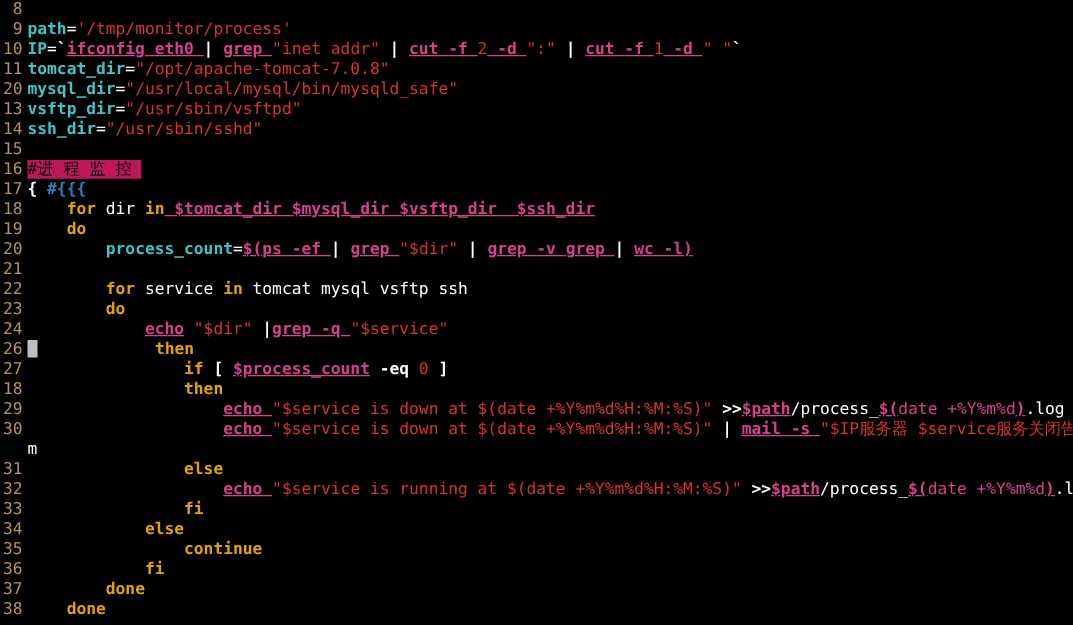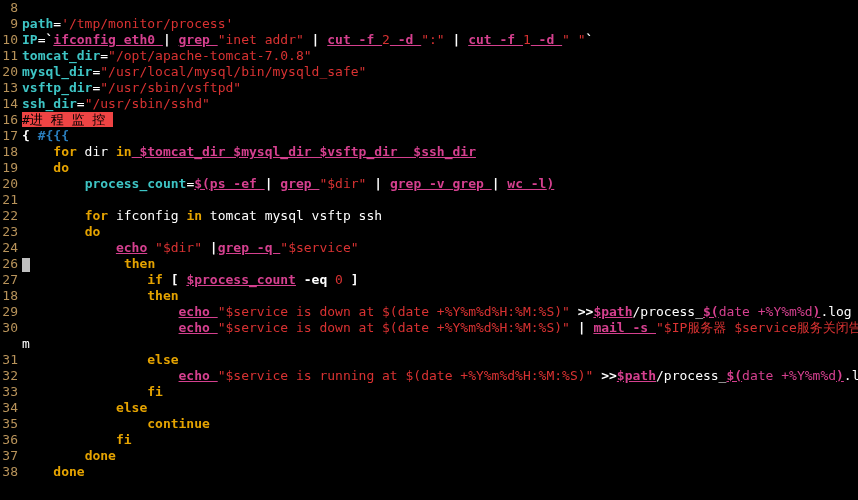--- a/index.html
+++ b/index.html
@@ -9,21 +9,21 @@
 .gutter { width: 22px; text-align: right; color: #b8935a; user-select: none; padding-right: 4px; flex-shrink: 0; }
 .code { flex: 1; white-space: pre; }
 .c-sea { color: #3ec5c5; font-weight: bold; }
 .c-wht { color: #ffffff; }
 .c-wtb { color: #ffffff; font-weight: bold; }
 .c-red { color: #d93232; }
 .c-mag { color: #d5408f; font-weight: bold; text-decoration: underline; }
 .c-dm  { color: #d5408f; }
 .c-com { color: #2a7fbf; font-weight: bold; }
 .c-yel { color: #e5a300; font-weight: bold; }
-.hl    { background: #ef4444; color: #000; }
+.hl    { background: #be185d; color: #000; }
 .cur   { background: #bfbfbf; display: inline-block; width: 8px; height: 14px; vertical-align: middle; }
 </style>
 </head>
 <body>
 
 <div class="editor">
 
 <div class="line">
       <span class="gutter">8</span>
       <span class="code"></span>
@@ -52,20 +52,24 @@
 <div class="line">
       <span class="gutter">13</span>
       <span class="code"><span class="c-sea">vsftp_dir</span><span class="c-wht">=</span><span class="c-red">"/usr/sbin/vsftpd"</span></span>
     </div>
 
 <div class="line">
       <span class="gutter">14</span>
       <span class="code"><span class="c-sea">ssh_dir</span><span class="c-wht">=</span><span class="c-red">"/usr/sbin/sshd"</span></span>
     </div>
 
+<div class="line">
+      <span class="gutter">15</span>
+      <span class="code"></span>
+    </div>
 
 <div class="line">
       <span class="gutter">16</span>
       <span class="code"><span class="hl">#进 程 监 控 </span></span>
     </div>
 
 <div class="line">
       <span class="gutter">17</span>
       <span class="code"><span class="c-wtb">{ </span><span class="c-com">#{{{ </span></span>
     </div>
@@ -85,21 +89,21 @@
       <span class="code"><span class="c-wht">        </span><span class="c-sea">process_count</span><span class="c-wht">=</span><span class="c-mag">$(</span><span class="c-mag">ps -ef </span><span class="c-wtb">| </span><span class="c-mag">grep </span><span class="c-red">"$dir"</span><span class="c-wtb"> | </span><span class="c-mag">grep -v grep </span><span class="c-wtb">| </span><span class="c-mag">wc -l</span><span class="c-mag">)</span></span>
     </div>
 
 <div class="line">
       <span class="gutter">21</span>
       <span class="code"></span>
     </div>
 
 <div class="line">
       <span class="gutter">22</span>
-      <span class="code"><span class="c-wht">        </span><span class="c-yel">for</span><span class="c-wht"> ifconfig </span><span class="c-yel">in</span><span class="c-wht"> tomcat mysql vsftp ssh</span></span>
+      <span class="code"><span class="c-wht">        </span><span class="c-yel">for</span><span class="c-wht"> service </span><span class="c-yel">in</span><span class="c-wht"> tomcat mysql vsftp ssh</span></span>
     </div>
 
 <div class="line">
       <span class="gutter">23</span>
       <span class="code"><span class="c-wht">        </span><span class="c-yel">do</span></span>
     </div>
 
 <div class="line">
       <span class="gutter">24</span>
       <span class="code"><span class="c-wht">            </span><span class="c-mag">echo</span><span class="c-red"> "$dir"</span><span class="c-wtb"> |</span><span class="c-mag">grep -q </span><span class="c-red">"$service"</span></span>

